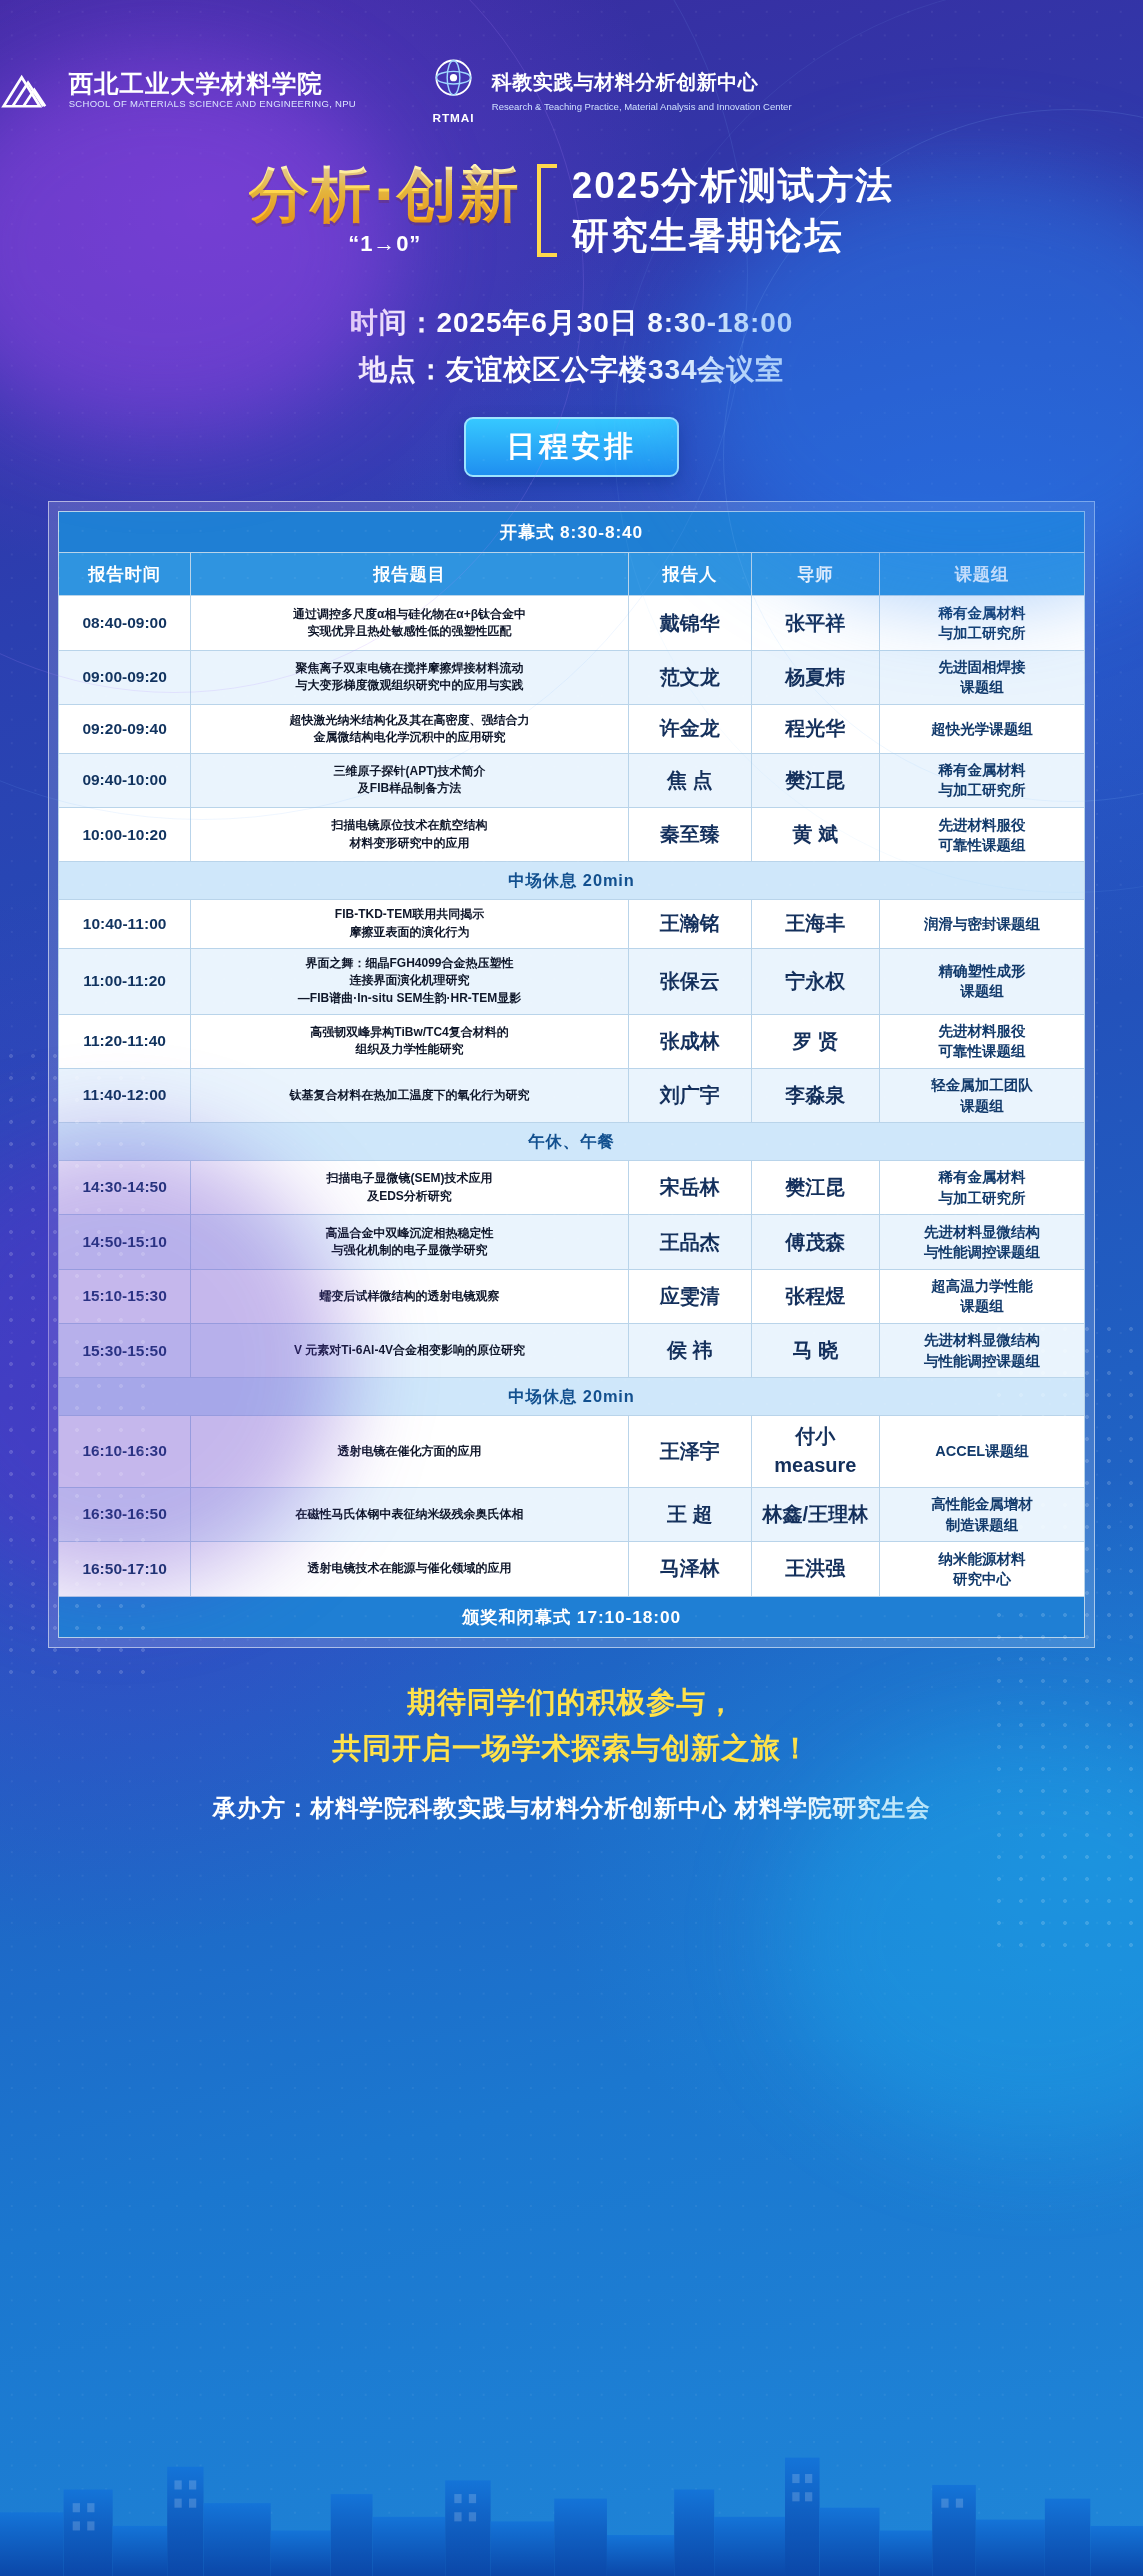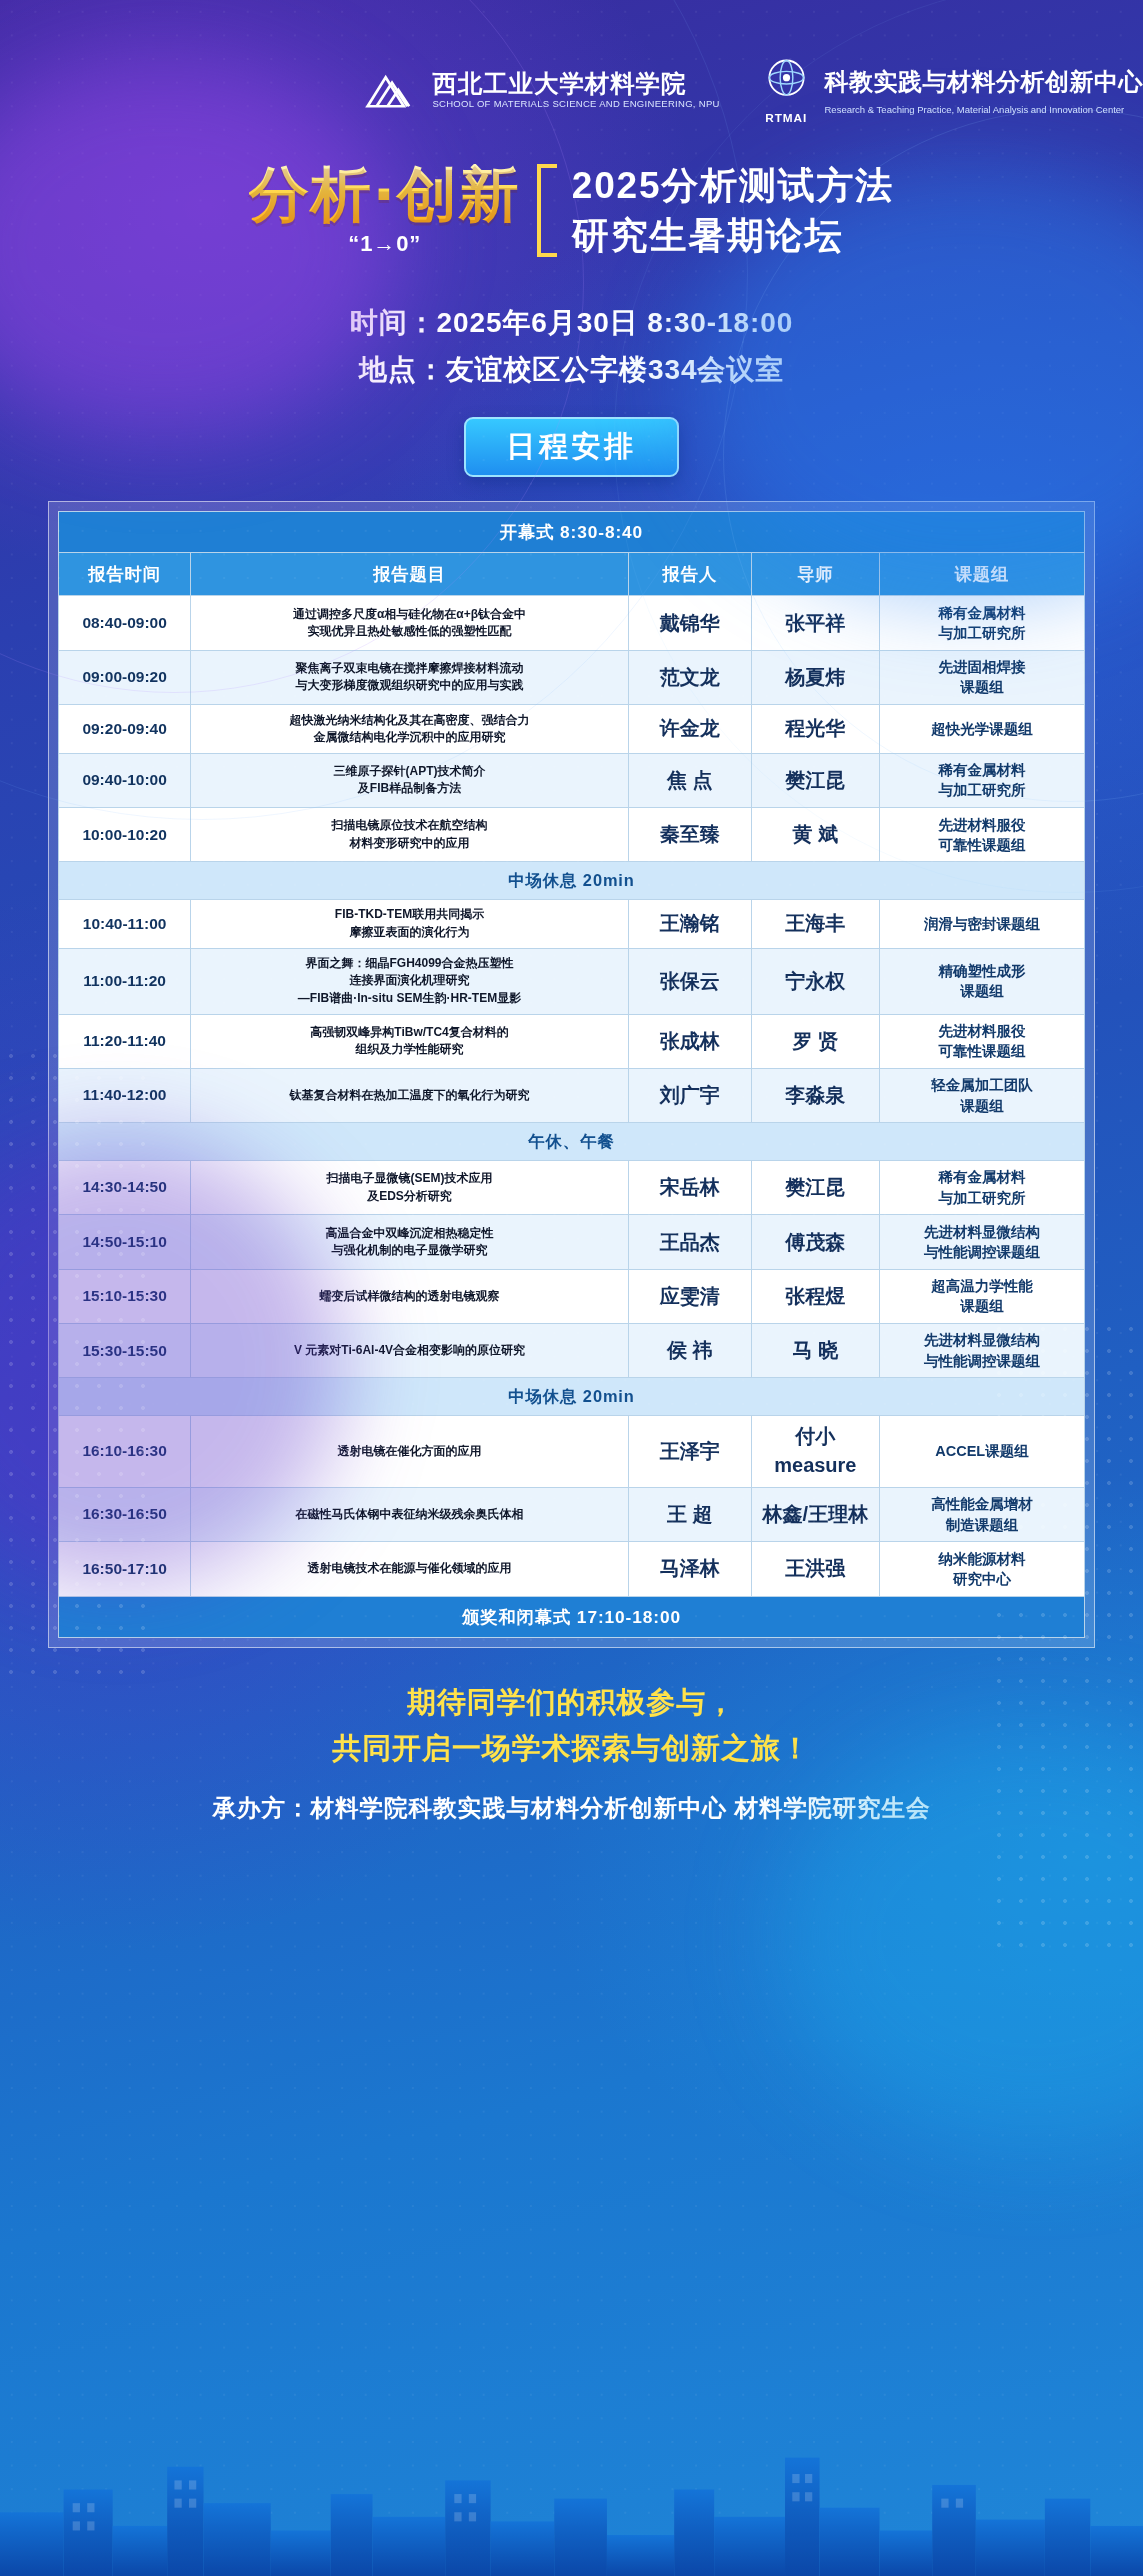--- a/index.html
+++ b/index.html
@@ -34,32 +34,32 @@
      background-image:radial-gradient(rgba(255,255,255,.16) 1.3px, transparent 1.5px);
      background-size:23.6px 23.6px; opacity:.35;}
   .dotsL{position:absolute;left:0;top:1045px;width:155px;height:636px;
      background-image:radial-gradient(rgba(255,255,255,.28) 1.8px, transparent 2.2px);
      background-size:22px 22px;opacity:.55;}
   .dotsR{position:absolute;right:0;top:1318px;width:155px;height:636px;
      background-image:radial-gradient(rgba(255,255,255,.28) 1.8px, transparent 2.2px);
      background-size:22px 22px;opacity:.55;}
 
   
-  .header{position:relative;padding:56px 0 0 0;display:flex;align-items:center;justify-content:flex-end;gap:40px;}
+  .header{position:relative;padding:56px 0 0 0;display:flex;align-items:center;justify-content:flex-start;gap:71px;}
   .logo-left{display:flex;align-items:center;gap:12.7px;}
   .logo-mark{width:56px;height:44px;position:relative;}
   .logo-mark svg{display:block;}
   .nwpu-text{line-height:1;}
   .nwpu-cn{font-size:24.5px;font-weight:bold;color:#fff;letter-spacing:0.9px;white-space:nowrap;}
   .nwpu-cn .mat{color:#ffffff;}
   .nwpu-en{font-size:9.5px;color:#dbe6ff;letter-spacing:0.3px;margin-top:2px;white-space:nowrap;}
   .logo-right{display:flex;align-items:center;gap:11.8px;}
   .rtmai{width:53px;height:53px;position:relative;}
   .rtmai-txt{font-size:11.8px;font-weight:bold;color:#fff;text-align:center;letter-spacing:0.9px;margin-top:1.8px;}
-  .ctr-cn{font-size:24px;font-weight:bold;color:#fff;white-space:nowrap;letter-spacing:0.5px;}
+  .ctr-cn{font-size:20px;font-weight:bold;color:#fff;white-space:nowrap;letter-spacing:0.5px;}
   .ctr-en{font-size:9.5px;color:#cfe0ff;margin-top:5.5px;white-space:nowrap;}
 
   
   .title-wrap{position:relative;margin-top:36px;display:flex;justify-content:center;align-items:center;}
   .title-inner{display:flex;align-items:center;gap:9px;}
   .title-cn{
     font-size:60px;font-weight:bold;line-height:1;
     background:linear-gradient(180deg,#fff7c2 0%,#ffd84d 45%,#ffb020 100%);
     -webkit-background-clip:text;background-clip:text;color:transparent;
     text-shadow:0 2.7px 0 rgba(120,40,0,.20);

